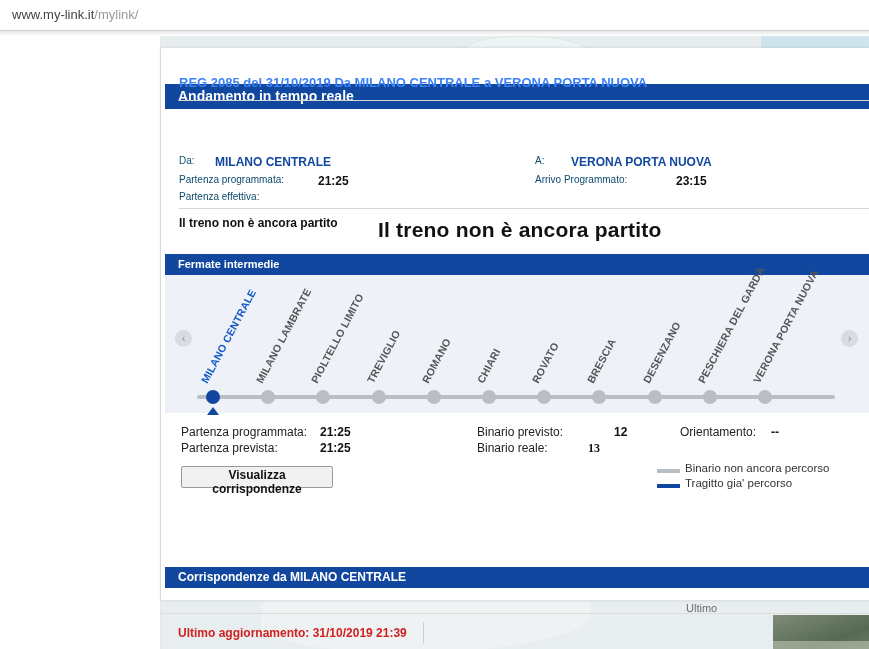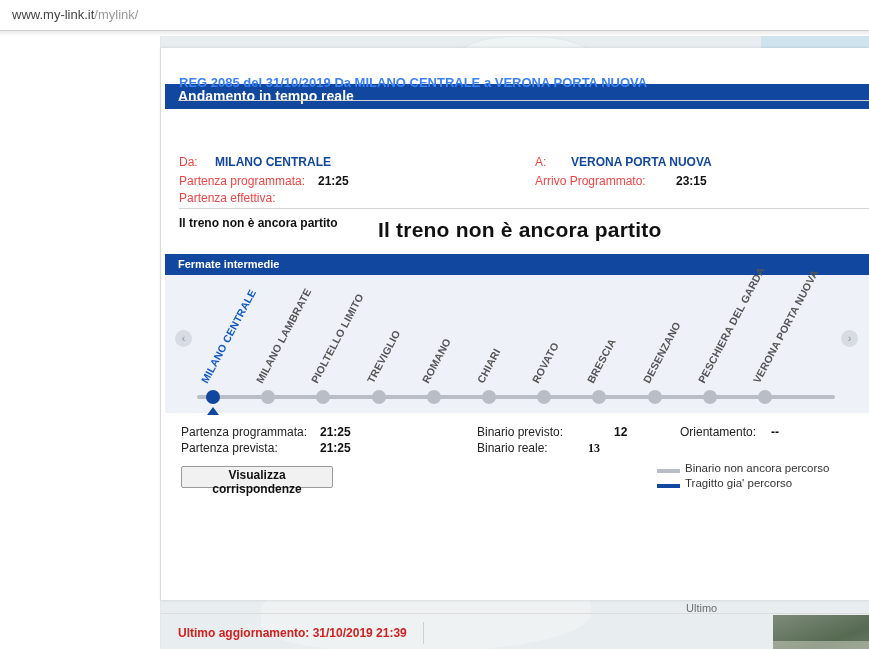--- a/index.html
+++ b/index.html
@@ -148,22 +148,22 @@
   }
   .train-title {
     position: absolute;
     left: 179px; top: 75px;
     font-size: 13px;
     font-weight: bold;
     color: #3b82f6;
   }
   .row-label {
     position: absolute;
-    font-size: 12px;
-    color: #ef4444;
+    font-size: 10px;
+    color: #0c4a6e;
   }
   .row-strong {
     position: absolute;
     font-size: 12px;
     font-weight: bold;
     color: #11479e;
   }
   .row-value {
     position: absolute;
     font-size: 12px;
@@ -439,18 +439,19 @@
   <div class="detail" style="left:680px; top:425px;">Orientamento:</div>
   <div class="detail-val" style="left:771px; top:425px;">--</div>
 
   <button class="corr-button">Visualizza corrispondenze</button>
 
   <div class="legend-line" id="legend-line-1" style="left: 657px; top: 469px; background: rgb(185, 190, 198);"></div>
   <div class="legend-text" style="left:685px; top:462px;">Binario non ancora percorso</div>
   <div class="legend-line" id="legend-line-2" style="left: 657px; top: 484px; background: rgb(17, 71, 158);"></div>
   <div class="legend-text" style="left:685px; top:477px;">Tragitto gia' percorso</div>
 
+  <div class="corr-header">Corrispondenze da MILANO CENTRALE</div>
 
   <div class="bottom-rule"></div>
   <div class="update-line">Ultimo aggiornamento: 31/10/2019 21:39</div>
   <div class="update-sep"></div>
 
 </div>
 
 </body></html>

